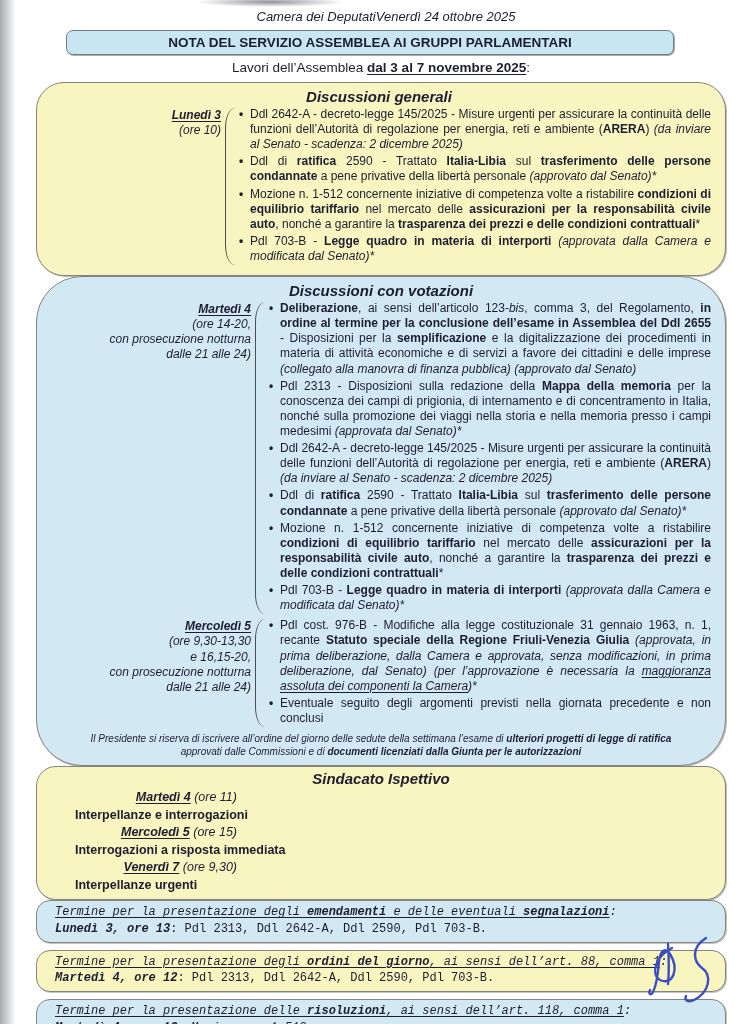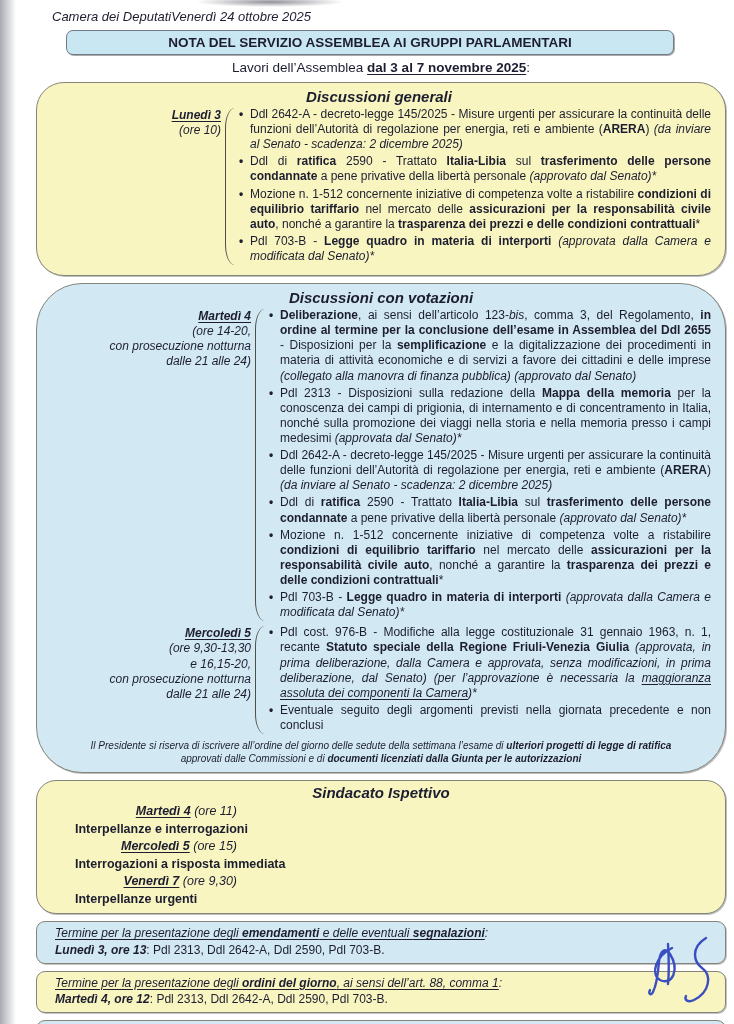--- a/index.html
+++ b/index.html
@@ -4,30 +4,30 @@
 <style>
   html,body{margin:0;padding:0;background:#ffffff;}
   .page{position:relative;width:734px;height:1024px;background:#ffffff;overflow:hidden;
         font-family:"Liberation Sans","DejaVu Sans",sans-serif;color:#1d1d30;}
   .scan-edge{position:absolute;left:0;top:0;bottom:0;width:16px;
              background:linear-gradient(90deg,#a9aab0 0%,#d9dadd 55%,#ffffff 100%);}
   .scan-smudge{position:absolute;top:-3px;left:195px;width:150px;height:10px;
                background:radial-gradient(ellipse at center,rgba(55,55,70,.55),transparent 70%);}
   .content{position:absolute;left:36px;right:8px;top:0;}
 
-  .hdr{display:flex;justify-content:flex-start;font-style:italic;font-size:13px;
+  .hdr{display:flex;justify-content:center;font-style:italic;font-size:13px;
        padding:9px 6px 5px 16px;}
   .title-box{background:#c9e7f3;border:1.6px solid #6f7c86;border-radius:7px;
              box-shadow:1px 1px 0 rgba(90,90,90,.5);
              text-align:center;font-weight:bold;font-size:13.5px;padding:4px 2px;
              margin:1px 52px 5px 30px;}
   .subtitle{text-align:center;font-size:13.5px;margin:3px 0 7px;}
 
   .box{border:1.6px solid #84847a;box-shadow:1px 1px 0 rgba(110,110,110,.45);
-       margin-bottom:7px;padding:4px 12px 6px 8px;}
+       padding:4px 12px 6px 8px;}
   .bg-yellow{background:#f8f5c0;}
   .bg-blue{background:#d2e9f4;padding-left:12px;}
   .round-lg{border-radius:28px;}
   .round-xl{border-radius:46px;}
   .round-md{border-radius:20px;}
   .box-title{margin:1px 0 2px;text-align:center;font-size:15px;font-style:italic;font-weight:bold;}
 
   .day-row{display:flex;align-items:stretch;margin-bottom:3px;}
   .day-label{flex:none;text-align:right;font-size:12px;line-height:1.26;padding-top:1px;}
   .bg-yellow .day-label{width:176px;}
@@ -44,22 +44,22 @@
   .i{font-style:italic;}
   .u{text-decoration:underline;text-underline-offset:2px;}
 
   .box-note{margin:4px 26px 1px;text-align:center;font-size:10px;line-height:1.3;}
 
   .insp-rows{margin-top:1px;}
   .insp-row{display:flex;font-size:12.5px;line-height:1.4;flex-direction:column;}
   .insp-when{flex:none;width:188px;text-align:right;}
   .insp-what{font-weight:bold;margin-left:26px;}
 
-  .strip{border:1.4px solid #84847a;border-radius:9px;box-shadow:1px 1px 0 rgba(110,110,110,.4);
-         padding:3px 10px 4px 18px;margin-bottom:7px;font-size:12px;line-height:1.4;}
+  .strip{border:1.4px solid #84847a;border-radius:14px;box-shadow:1px 1px 0 rgba(110,110,110,.4);
+         padding:3px 10px 4px 18px;margin-bottom:7px;font-size:12px;line-height:1.4;font-family:Liberation Mono, monospace;}
   .strip p{margin:0;}
 
   .notice{border:1.8px solid #4d4d52;border-radius:8px;background:#f8f5c0;
           text-align:center;padding:2px 60px 3px 8px;font-size:11px;line-height:1.35;
           margin-bottom:4px;}
   .notice p{margin:0;}
 
   .signature{position:absolute;right:4px;bottom:12px;width:92px;height:78px;}
 </style>
 </head>

